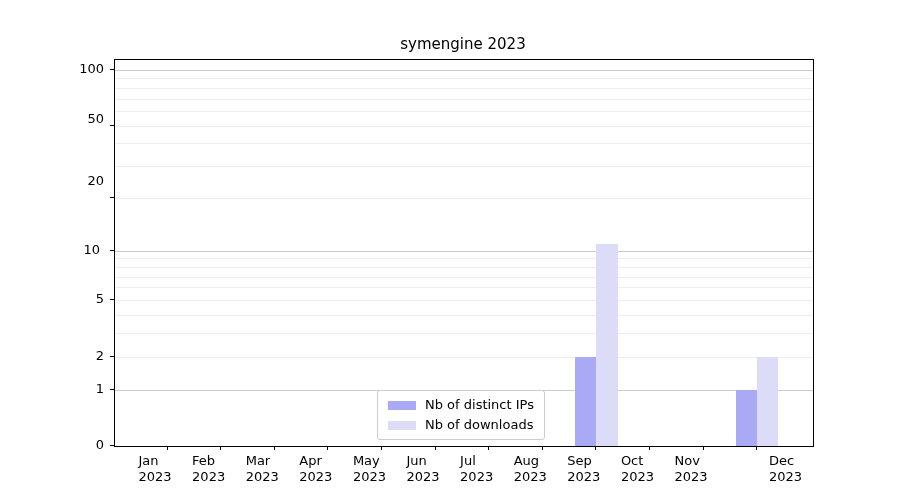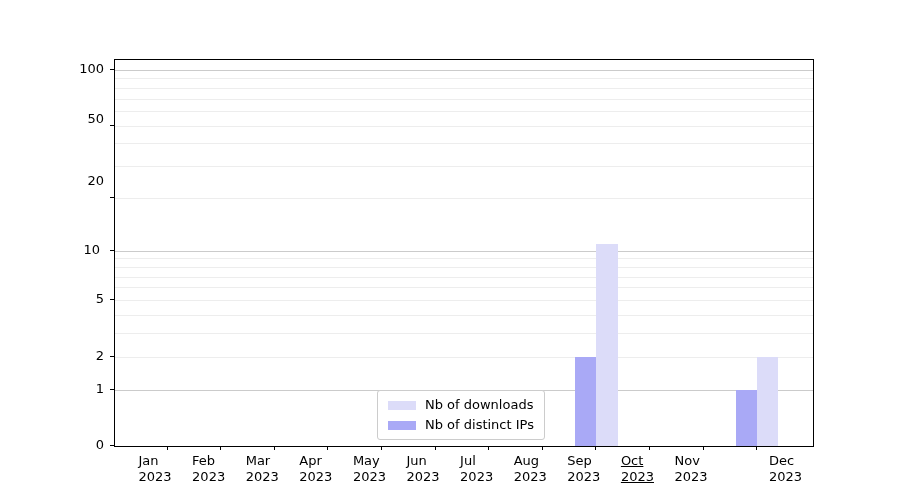--- a/index.html
+++ b/index.html
@@ -32,20 +32,21 @@
     padding:6px 10px;display:flex;flex-direction:column;gap:4px;
   }
   .legend-item{display:flex;align-items:center;gap:9px;}
   .legend-swatch{width:28px;height:9px;flex:0 0 auto;}
   .legend-label{font-size:13px;line-height:16px;white-space:nowrap;color:#000;}
 </style>
 </head>
 <body>
 
 <div class="figure">
+  <div class="chart-title">symengine 2023</div>
 
   <div class="plot-area">
     <div id="grid-layer">
         <div class="gridline" style="top: 296.5px; background: rgb(237, 237, 237);"></div>
         <div class="gridline" style="top: 273px; background: rgb(237, 237, 237);"></div>
         <div class="gridline" style="top: 254.8px; background: rgb(237, 237, 237);"></div>
         <div class="gridline" style="top: 240px; background: rgb(237, 237, 237);"></div>
         <div class="gridline" style="top: 227.4px; background: rgb(237, 237, 237);"></div>
         <div class="gridline" style="top: 216.5px; background: rgb(237, 237, 237);"></div>
         <div class="gridline" style="top: 206.9px; background: rgb(237, 237, 237);"></div>
@@ -128,39 +129,39 @@
       <div class="x-tick-label" style="left: 513.7px; top: 453px;">
         <div>Aug</div>
         <div>2023</div>
       </div>
       <div class="tick-mark-x" style="left: 595.3px; top: 446px;"></div>
       <div class="x-tick-label" style="left: 567.3px; top: 453px;">
         <div>Sep</div>
         <div>2023</div>
       </div>
       <div class="tick-mark-x" style="left: 648.9px; top: 446px;"></div>
-      <div class="x-tick-label" style="left: 620.9px; top: 453px; text-decoration: underline;">
+      <div class="x-tick-label" style="left: 620.9px; top: 453px;">
         <div>Oct</div>
         <div>2023</div>
       </div>
       <div class="tick-mark-x" style="left: 702.5px; top: 446px;"></div>
       <div class="x-tick-label" style="left: 674.5px; top: 453px;">
         <div>Nov</div>
         <div>2023</div>
       </div>
       <div class="tick-mark-x" style="left: 756.1px; top: 446px;"></div>
       <div class="x-tick-label" style="left: 769px; top: 453px;">
         <div>Dec</div>
         <div>2023</div>
       </div>
     </div>
 
   <div class="legend" id="legend">
       <div class="legend-item">
+        <div class="legend-swatch" style="background: rgb(169, 169, 246);"></div>
+        <div class="legend-label">Nb of distinct IPs</div>
+      </div>
+      <div class="legend-item">
         <div class="legend-swatch" style="background: rgb(220, 220, 249);"></div>
         <div class="legend-label">Nb of downloads</div>
-      </div>
-      <div class="legend-item">
-        <div class="legend-swatch" style="background: rgb(169, 169, 246);"></div>
-        <div class="legend-label">Nb of distinct IPs</div>
       </div>
     </div>
 </div>
 
 </body></html>

